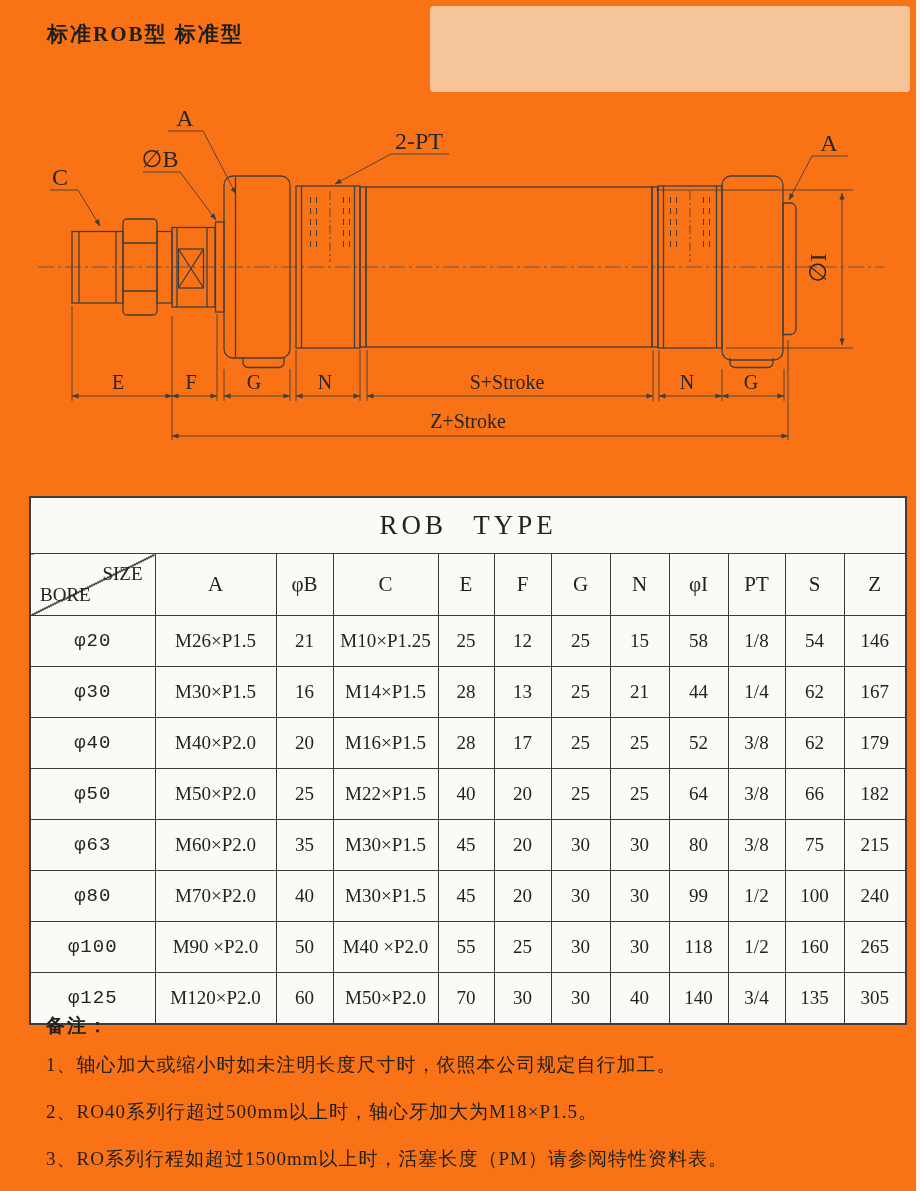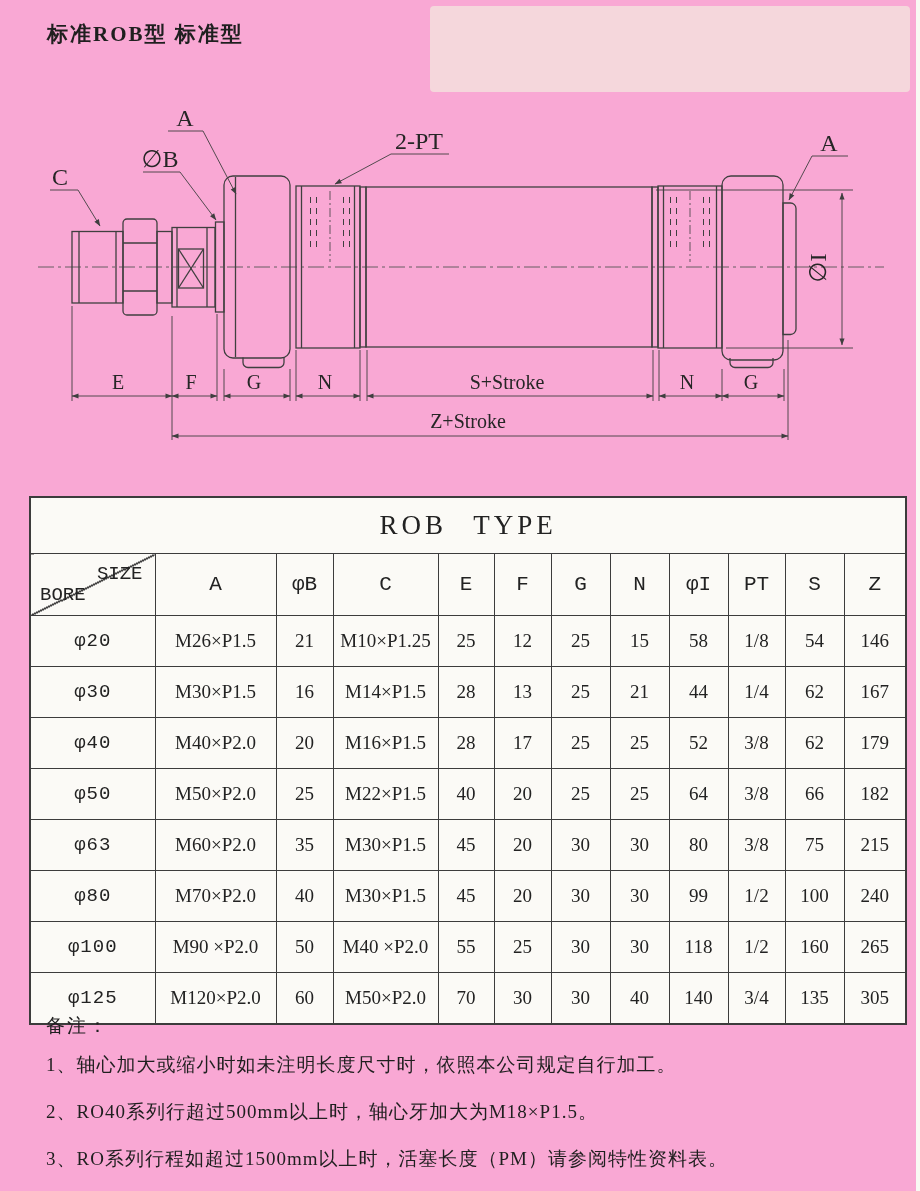--- a/index.html
+++ b/index.html
@@ -1,46 +1,46 @@
 <!DOCTYPE html>
 <html><head>
 <meta charset="utf-8">
 <style>
   html,body{margin:0;padding:0;}
   body{width:920px;height:1191px;background:#f9f8f3;
        font-family:"Liberation Serif","DejaVu Serif",serif;color:#262626;}
-  .page{position:relative;width:916px;height:1191px;overflow:hidden;background:#f9a8d4;}
+  .page{position:relative;width:916px;height:1191px;overflow:hidden;background:#f97316;}
   .scan-tint{position:absolute;left:430px;top:6px;width:480px;height:86px;
              background:#f2efe1;opacity:.65;border-radius:4px;}
   .page-title{position:absolute;left:47px;top:20px;font-size:21px;font-weight:bold;
               letter-spacing:2px;color:#1f1f1f;}
   svg.diagram{position:absolute;left:0;top:0;width:920px;height:475px;}
   svg.diagram text{font-family:"Liberation Serif","DejaVu Serif",serif;fill:#262626;}
   .dimtext{font-size:20px;}
   .callout{font-size:24px;}
 
   table.spec{position:absolute;left:29px;top:476px;width:876px;border-collapse:collapse;
              table-layout:fixed;background:#fbfaf6;}
   table.spec td,table.spec th{border:1.6px solid #3c3c3c;text-align:center;vertical-align:middle;
              font-weight:normal;color:#222;padding:0;overflow:hidden;}
   table.spec{border:2.2px solid #3c3c3c;margin-top:20px;}
   tr.title-row td{height:55px;font-size:27px;letter-spacing:4px;word-spacing:16px;}
-  tr.header-row th{height:61px;font-size:21px;font-family:Liberation Mono, monospace;}
+  tr.header-row th{height:61px;font-size:21px;}
   tr.data-row td{height:50px;font-size:19px;}
   td.col-a,td.col-c{font-size:17px;}
   td.size-cell{font-size:19px;letter-spacing:1px;font-family:Liberation Mono, monospace;}
   th.corner{position:relative;
     background:linear-gradient(to bottom right,
       transparent calc(50% - 0.9px), #3c3c3c calc(50% - 0.9px),
       #3c3c3c calc(50% + 0.9px), transparent calc(50% + 0.9px));}
   th.corner .size-lbl{position:absolute;top:9px;right:12px;font-size:19px;}
   th.corner .bore-lbl{position:absolute;bottom:9px;left:9px;font-size:19px;text-align:center;}
 
   .notes{position:absolute;left:46px;top:1013px;width:830px;color:#1f1f1f;}
-  .notes-heading{font-size:19px;font-weight:normal;letter-spacing:2px;margin-bottom:13px;}
+  .notes-heading{font-size:19px;font-weight:bold;letter-spacing:2px;margin-bottom:13px;}
   .note-item{font-size:19px;letter-spacing:1px;margin-bottom:21px;}
 </style>
 </head>
 <body>
 
 <div class="page">
 
   <div class="scan-tint"></div>
 
   <div class="page-title">标准ROB型  标准型</div>

